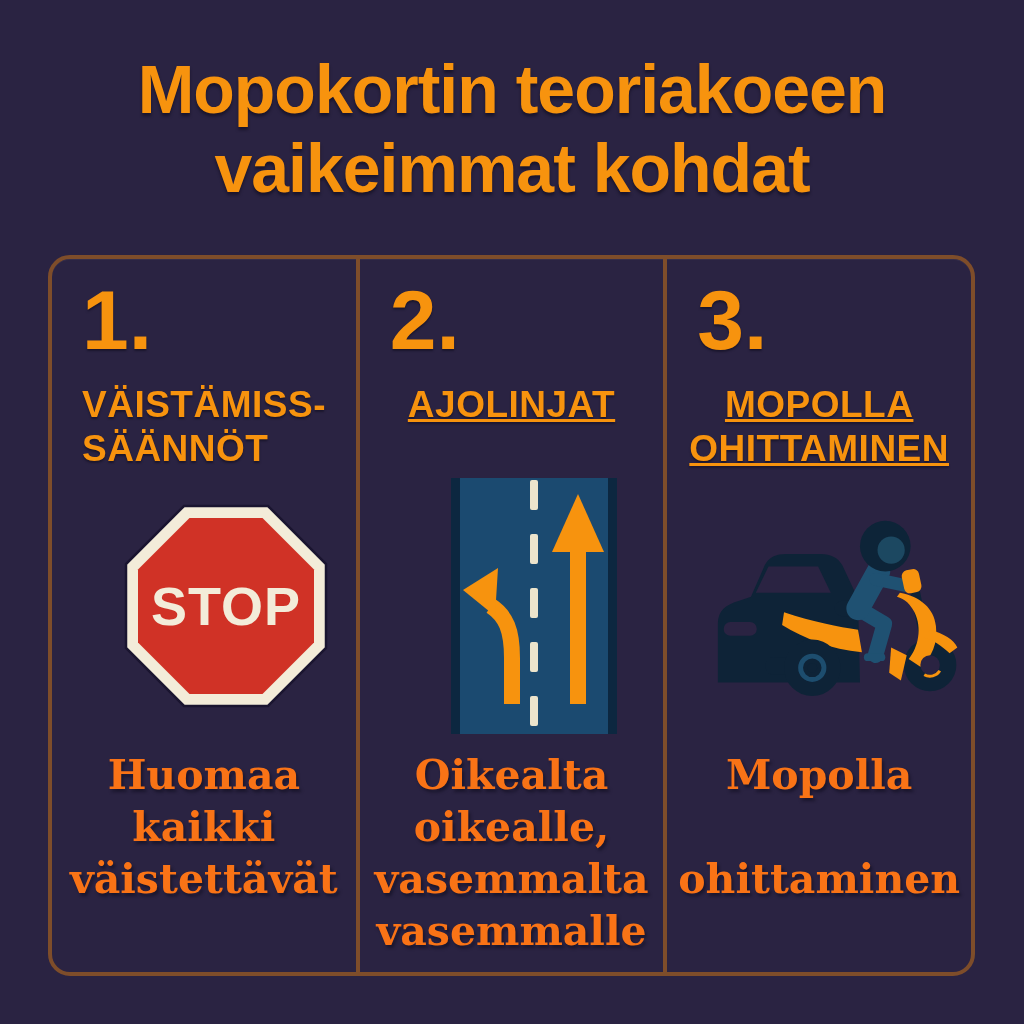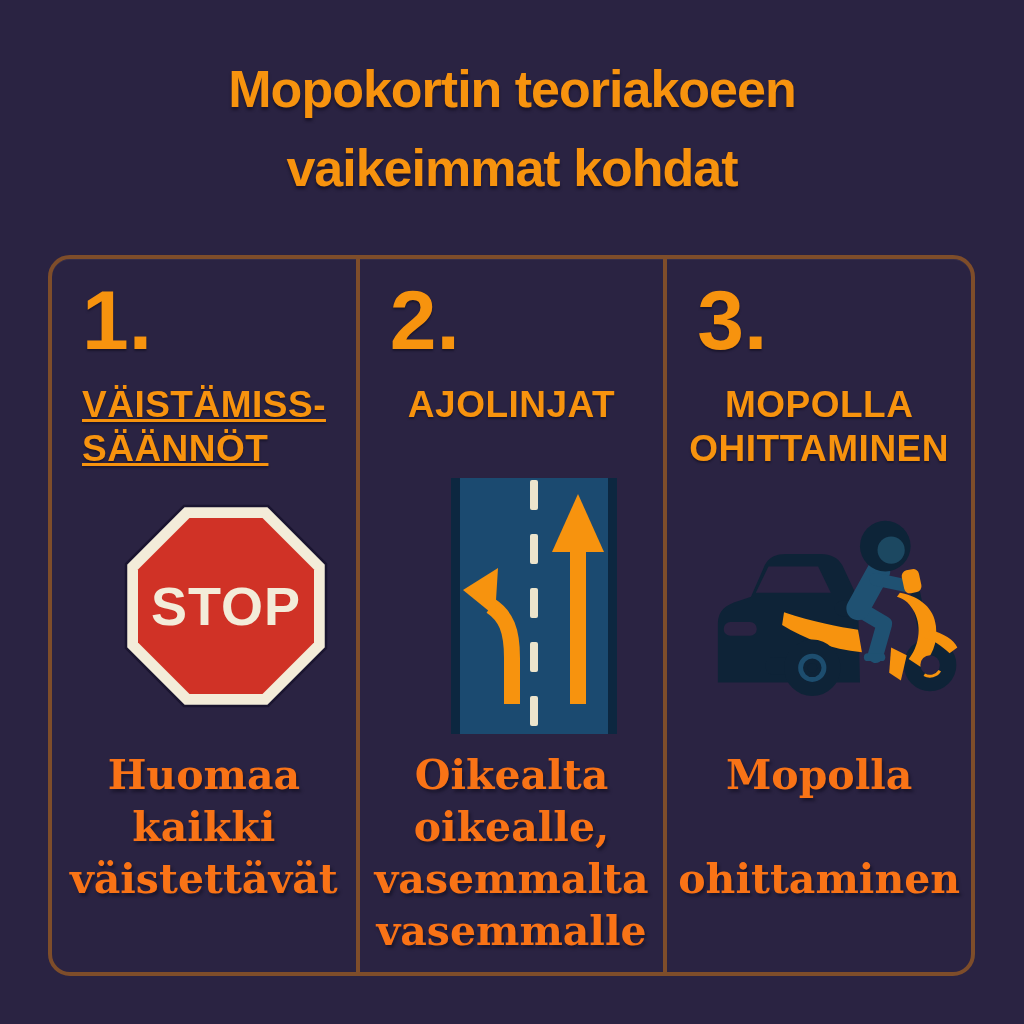--- a/index.html
+++ b/index.html
@@ -2,42 +2,42 @@
 <html><head>
 <meta charset="utf-8">
 <style>
   html,body{margin:0;padding:0;background:#2a2342;}
   .poster{
     position:relative;width:1024px;height:1024px;overflow:hidden;
     background:#2a2342;font-family:"Liberation Sans",sans-serif;
   }
   .title{
     position:absolute;top:50px;left:0;width:1024px;margin:0;
-    text-align:center;color:#f7930e;font-size:52px;font-weight:bold;
+    text-align:center;color:#f7930e;font-size:68px;font-weight:bold;
     line-height:79px;letter-spacing:-1px;white-space:pre-line;
     text-shadow:0 3px 3px rgba(12,9,26,.55);
   }
   .card{
     position:absolute;left:48px;top:255px;width:919px;height:713px;
     border:4px solid #7e4d2a;border-radius:22px;display:flex;
     box-shadow:inset 0 1px 0 rgba(255,255,255,.05);
   }
   .col{flex:1 1 0;display:flex;flex-direction:column;min-width:0;}
   .col + .col{border-left:4px solid #7e4d2a;}
   .num{
     margin:18px 0 0 30px;color:#f7930e;font-size:84px;font-weight:bold;
     line-height:86px;text-shadow:0 2px 2px rgba(12,9,26,.5);
   }
   .subtitle{
     margin-top:20px;min-height:92px;color:#f7930e;font-size:37px;
     font-weight:bold;line-height:44px;letter-spacing:.5px;
     white-space:pre-line;text-shadow:0 2px 2px rgba(12,9,26,.5);
   }
-  .subtitle.left{margin-left:30px;text-align:left;text-decoration:underline;}
-  .subtitle.center{text-align:center;}
+  .subtitle.left{margin-left:30px;text-align:left;}
+  .subtitle.center{text-align:center;text-decoration:underline;}
   .graphic{height:262px;display:flex;align-items:center;justify-content:center;padding-left:44px;}
   .bodytext{
     margin-top:12px;text-align:center;color:#f97316;
     font-family:"DejaVu Serif","Liberation Serif",serif;font-weight:bold;
     font-size:41px;line-height:52px;white-space:pre-line;
     text-shadow:2px 3px 3px rgba(12,9,26,.5);
   }
 </style>
 </head>
 <body>

